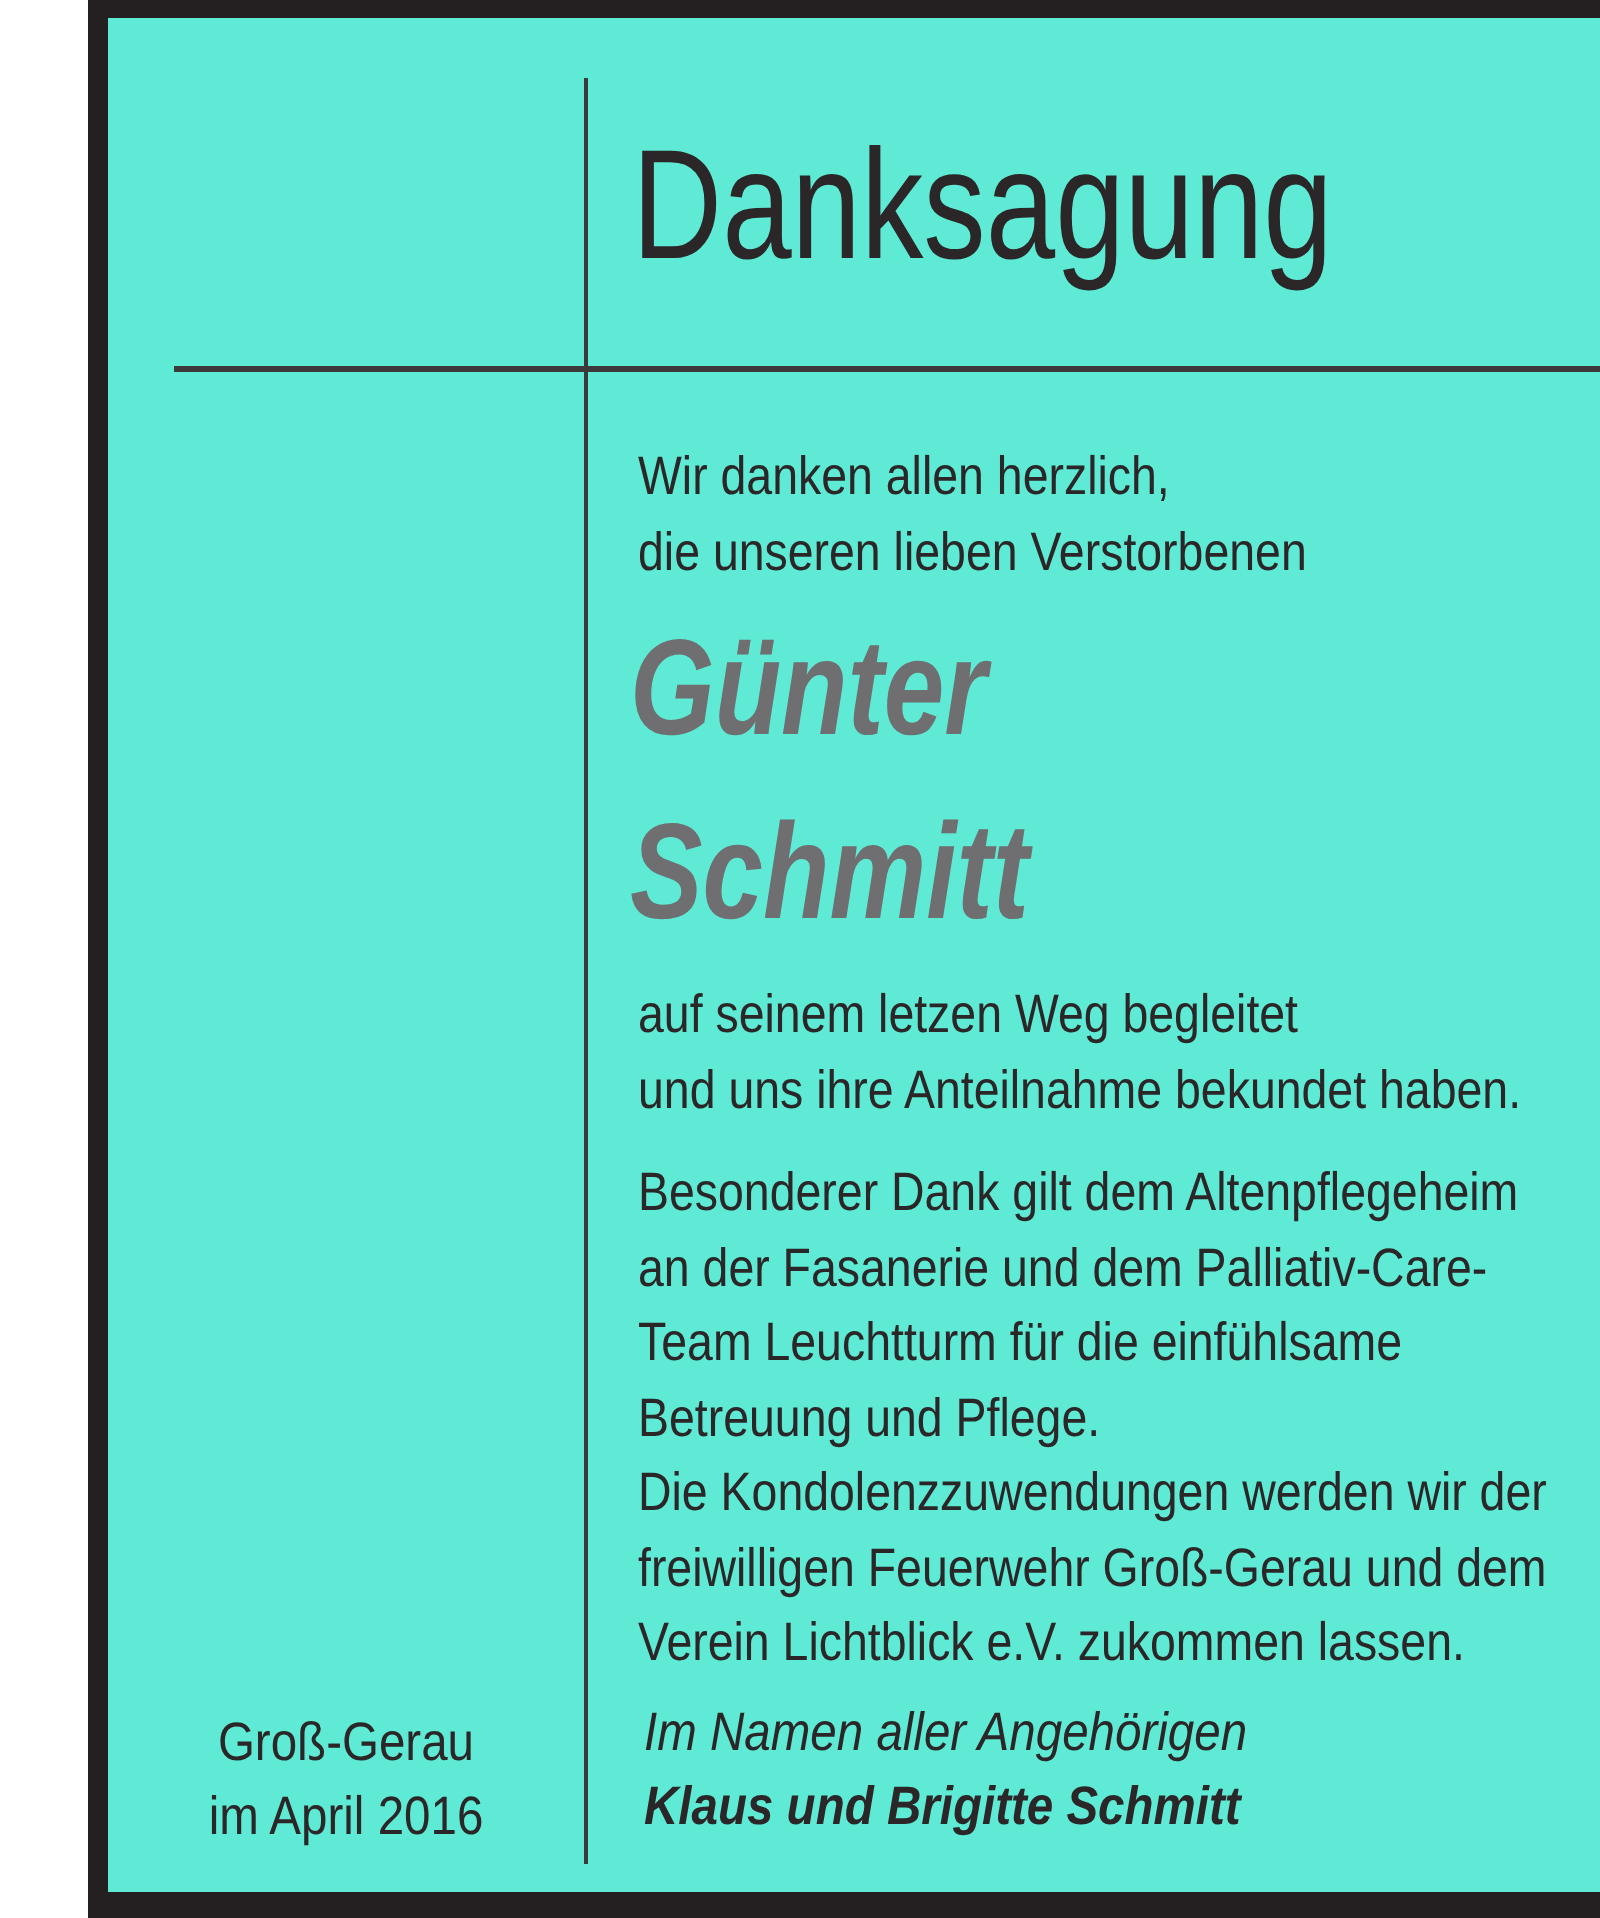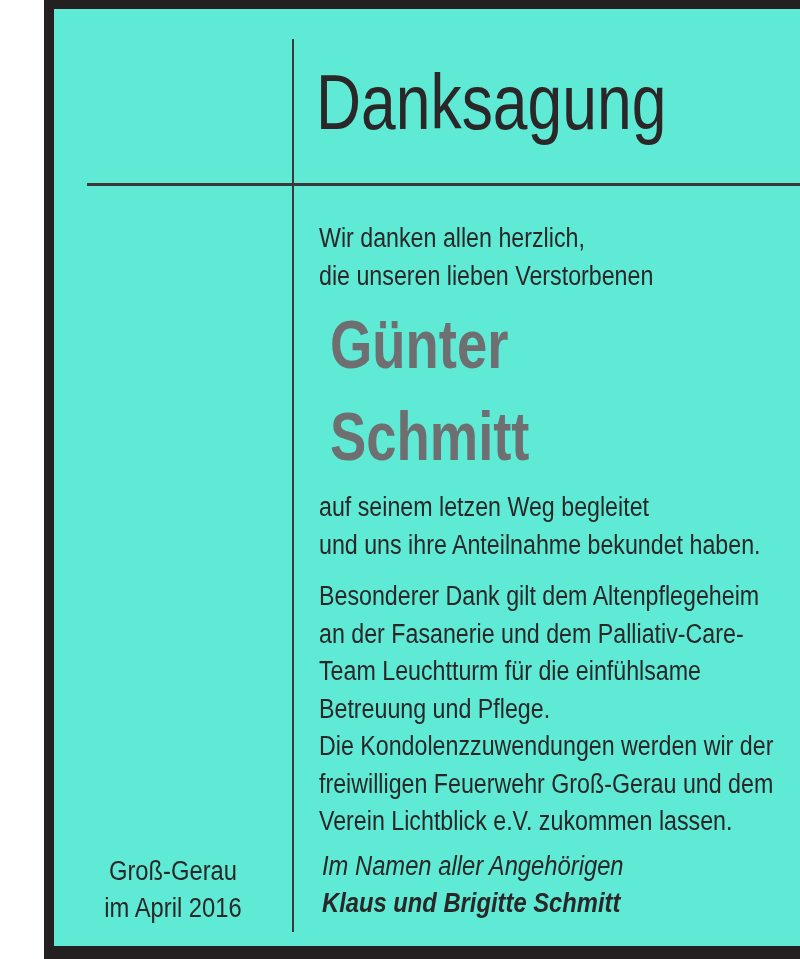--- a/index.html
+++ b/index.html
@@ -27,21 +27,21 @@
     white-space:nowrap;
     transform:scaleX(0.80);transform-origin:0 0;
     color:var(--text);
   }
   .para{position:absolute;left:265px;}
   .para .line{
     font-size:27px;line-height:37.5px;
     white-space:nowrap;
     transform:scaleX(0.86);transform-origin:0 50%;
   }
-  .name-block{position:absolute;left:276px;top:289px;}
+  .name-block{position:absolute;left:261px;top:289px;font-style:italic;}
   .name-block .line{
     font-size:68px;line-height:92px;font-weight:700;
     color:var(--name-gray);
     white-space:nowrap;
     transform:scaleX(0.80);transform-origin:0 50%;
   }
   .footer-left{position:absolute;left:0;top:844px;width:238px;text-align:center;}
   .footer-left .cline{
     font-size:27px;line-height:37px;
     white-space:nowrap;

